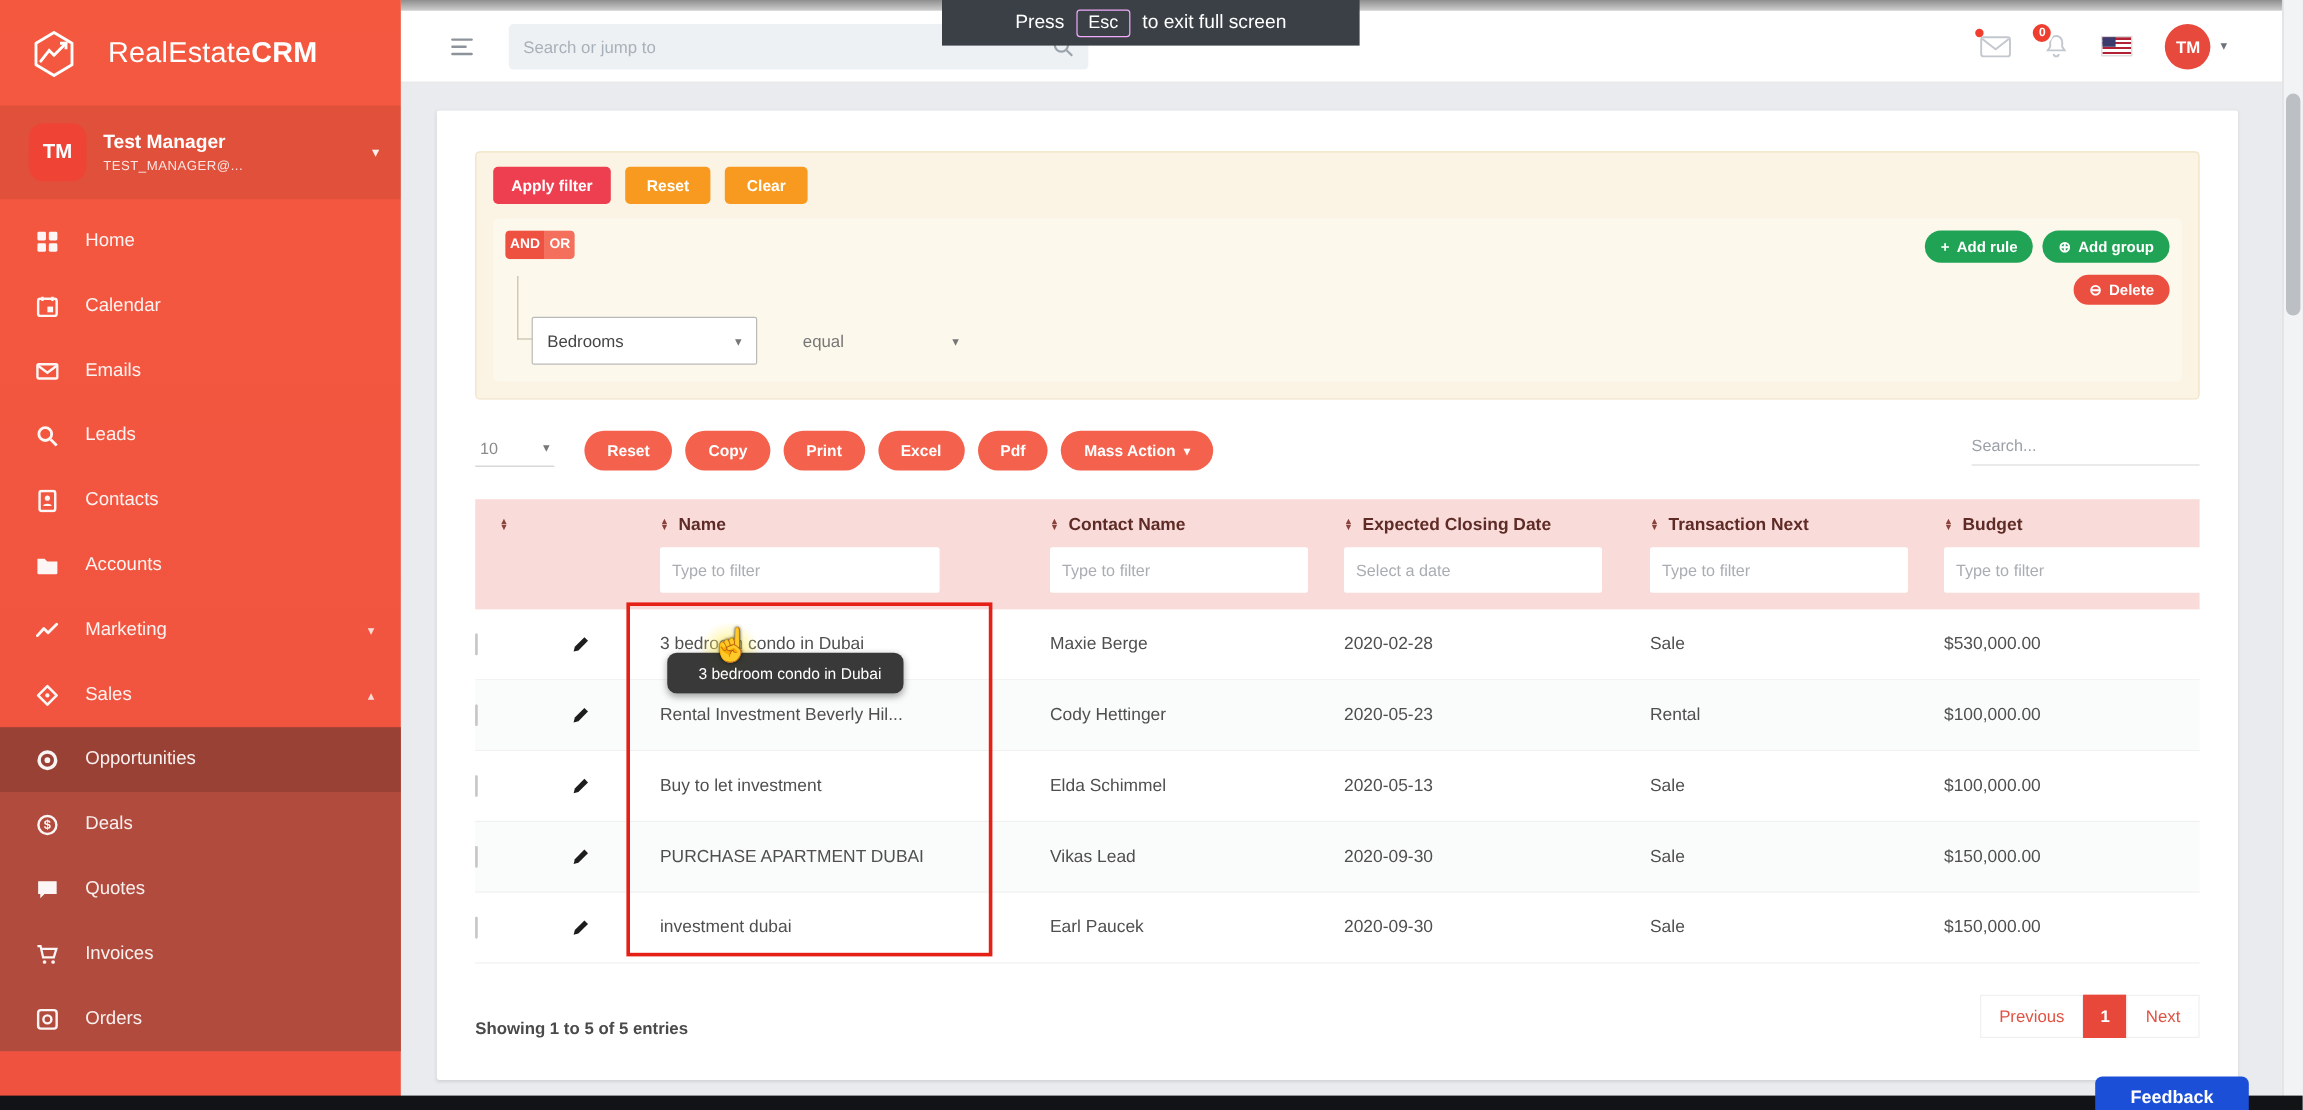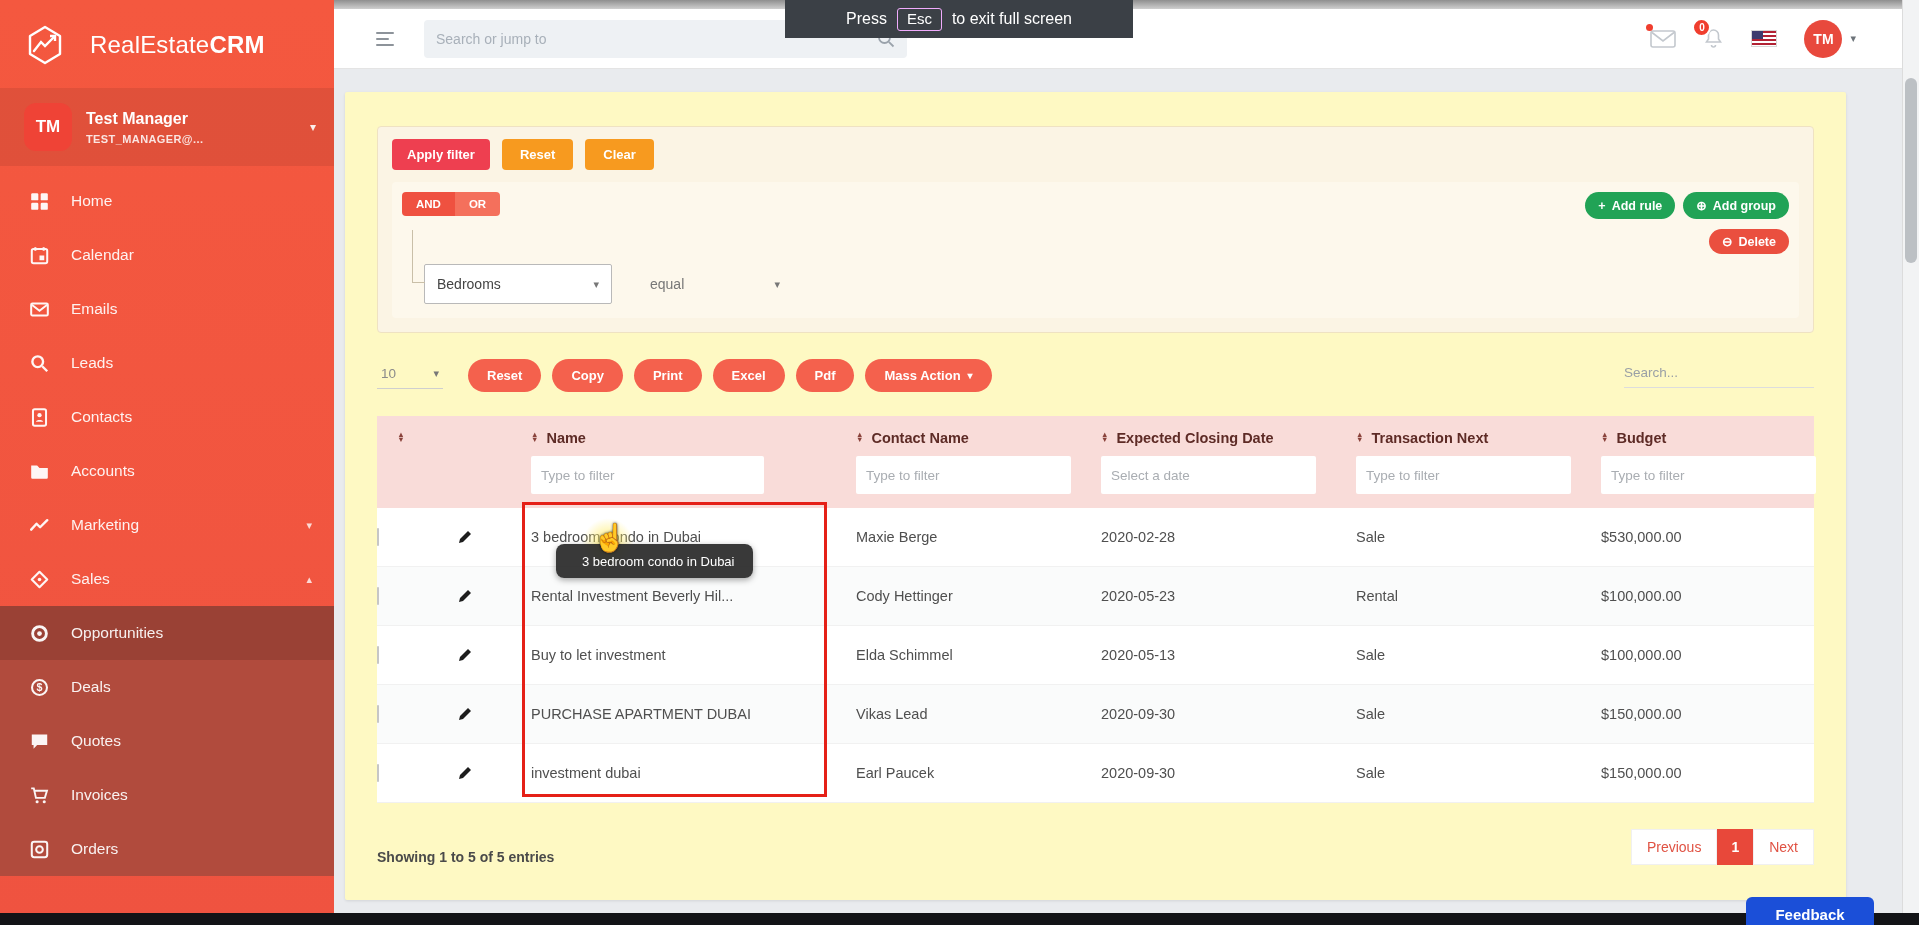--- a/index.html
+++ b/index.html
@@ -12,21 +12,21 @@
   .brand { display:flex; align-items:center; gap:24px; padding:24px 10px 22px 24px; color:#fff; }
   .brand-name { font-size:24px; letter-spacing:.2px; white-space:nowrap; }
   .brand-name .light { font-weight:400; } .brand-name .bold { font-weight:800; }
   .user-band { background:rgba(0,0,0,.08); padding:15px 18px 15px 24px;
     display:flex; align-items:center; gap:14px; }
   .user-avatar { width:48px; height:48px; border-radius:12px; background:#ef4336;
     color:#fff; font-weight:800; font-size:17px; display:flex; align-items:center;
     justify-content:center; flex:0 0 auto; }
   .user-meta { flex:1; min-width:0; }
   .user-name { color:#fff; font-weight:700; font-size:16px; }
-  .user-email { color:rgba(255,255,255,.85); font-size:11px; font-weight:700;
+  .user-email { color:rgba(255,255,255,.85); font-size:11px; font-weight:400;
     letter-spacing:.4px; margin-top:5px; white-space:nowrap; overflow:hidden; }
   .user-caret { color:rgba(255,255,255,.9); font-size:12px; }
   .menu { padding-top:8px; }
   .menu-item { height:54px; display:flex; align-items:center; gap:22px;
     padding:0 22px 0 30px; color:rgba(255,255,255,.92); font-size:15.5px; cursor:pointer; }
   .menu-item .mi-icon { width:19px; height:19px; flex:0 0 auto; opacity:.95; display:flex; }
   .menu-item .mi-caret { margin-left:auto; font-size:11px; opacity:.85; }
   .submenu { background:#b14b3d; }
   .submenu .menu-item.active { background:rgba(0,0,0,.13); }
 
@@ -60,36 +60,36 @@
   .tb-caret { color:#6d737a; font-size:11px; }
 
   
   .toast { position:absolute; left:785px; top:0; width:348px; height:38px; background:#3b4046;
     z-index:60; display:flex; align-items:center; justify-content:center; gap:10px;
     color:#fff; font-size:16px; }
   .esc-key { border:1px solid #f0abfc; border-radius:3px; padding:1px 9px 3px; font-size:15px; }
 
   
   .main { position:absolute; left:334px; top:70px; right:17px; bottom:0; background:#e9ebee; }
-  .card { position:absolute; left:11px; top:22px; width:1501px; height:808px; background:#fef9c3;
+  .card { position:absolute; left:30px; top:22px; width:1501px; height:808px; background:#ffffff;
     border-radius:2px; box-shadow:0 1px 3px rgba(0,0,0,.10); padding:28px 32px; }
 
   
   .filter-panel { background:#fbf4e4; border:1px solid #efe2c2; border-radius:4px;
     padding:12px 14px 14px; margin-top:6px; }
   .fp-buttons { display:flex; gap:12px; }
   .btn { border:none; cursor:pointer; font-family:"Liberation Sans",sans-serif; }
   .btn-apply { background:#ee3f50; color:#fff; font-weight:700; font-size:13px;
     padding:8px 15px; border-radius:4px; }
   .btn-orange { background:#f79a1f; color:#fff; font-weight:700; font-size:13px;
     padding:8px 18px; border-radius:4px; }
   .fp-group { margin-top:12px; background:#fdf8ec; border-radius:4px; padding:10px 10px 14px; position:relative; }
   .fp-row1 { display:flex; align-items:flex-start; }
   .andor { display:flex; border-radius:4px; overflow:hidden; }
-  .andor button { border:none; color:#fff; font-size:11.5px; font-weight:700; padding:6px 14px; cursor:pointer; }
+  .andor button { border:none; color:#fff; font-size:11.5px; font-weight:700; padding:6px 4px; cursor:pointer; }
   .btn-and { background:#ef5140; } .btn-or { background:#f4705c; border-left:1px solid rgba(255,255,255,.4); }
   .add-btns { margin-left:auto; display:flex; gap:8px; }
   .btn-green { background:#21a356; color:#fff; font-size:12.5px; font-weight:700;
     padding:6px 13px; border-radius:14px; display:flex; align-items:center; gap:6px; }
   .fp-row2 { display:flex; justify-content:flex-end; margin-top:10px; }
   .btn-delete { background:#ea4f3f; color:#fff; font-size:12.5px; font-weight:700;
     padding:5px 13px; border-radius:14px; display:flex; align-items:center; gap:6px; }
   .rule-row { margin:2px 0 0 22px; position:relative; display:flex; gap:28px; align-items:center; padding-top:8px; }
   .rule-row::before { content:""; position:absolute; left:-12px; top:-26px; width:12px; height:52px;
     border-left:1px solid #c9bfa8; border-bottom:1px solid #c9bfa8; }

